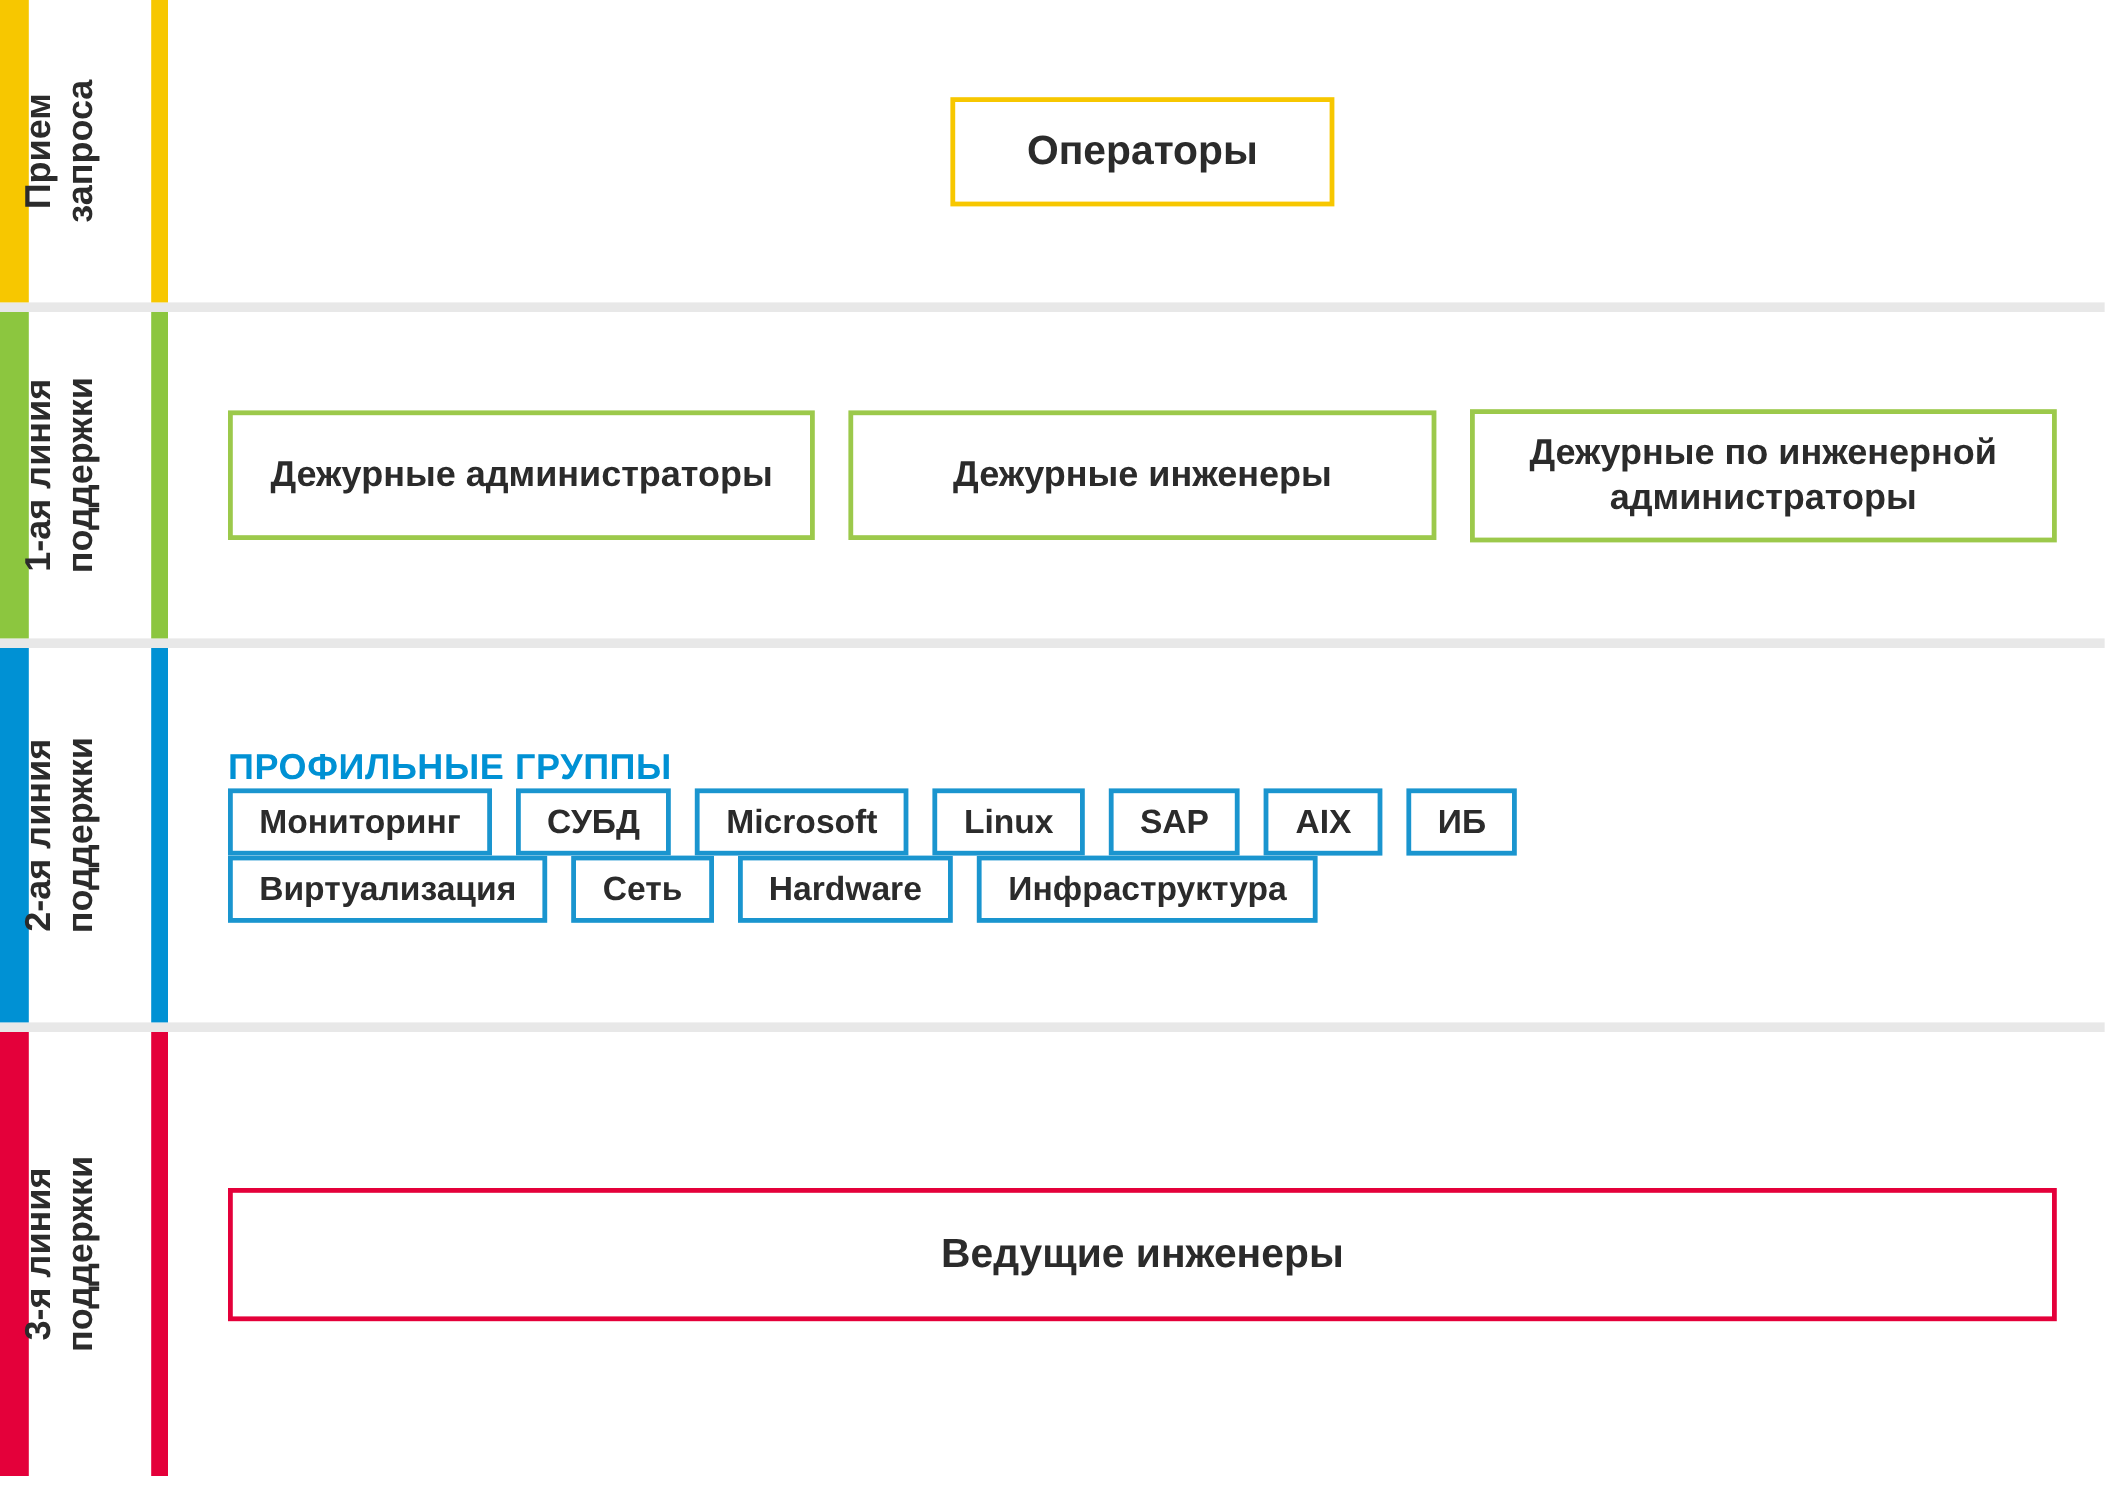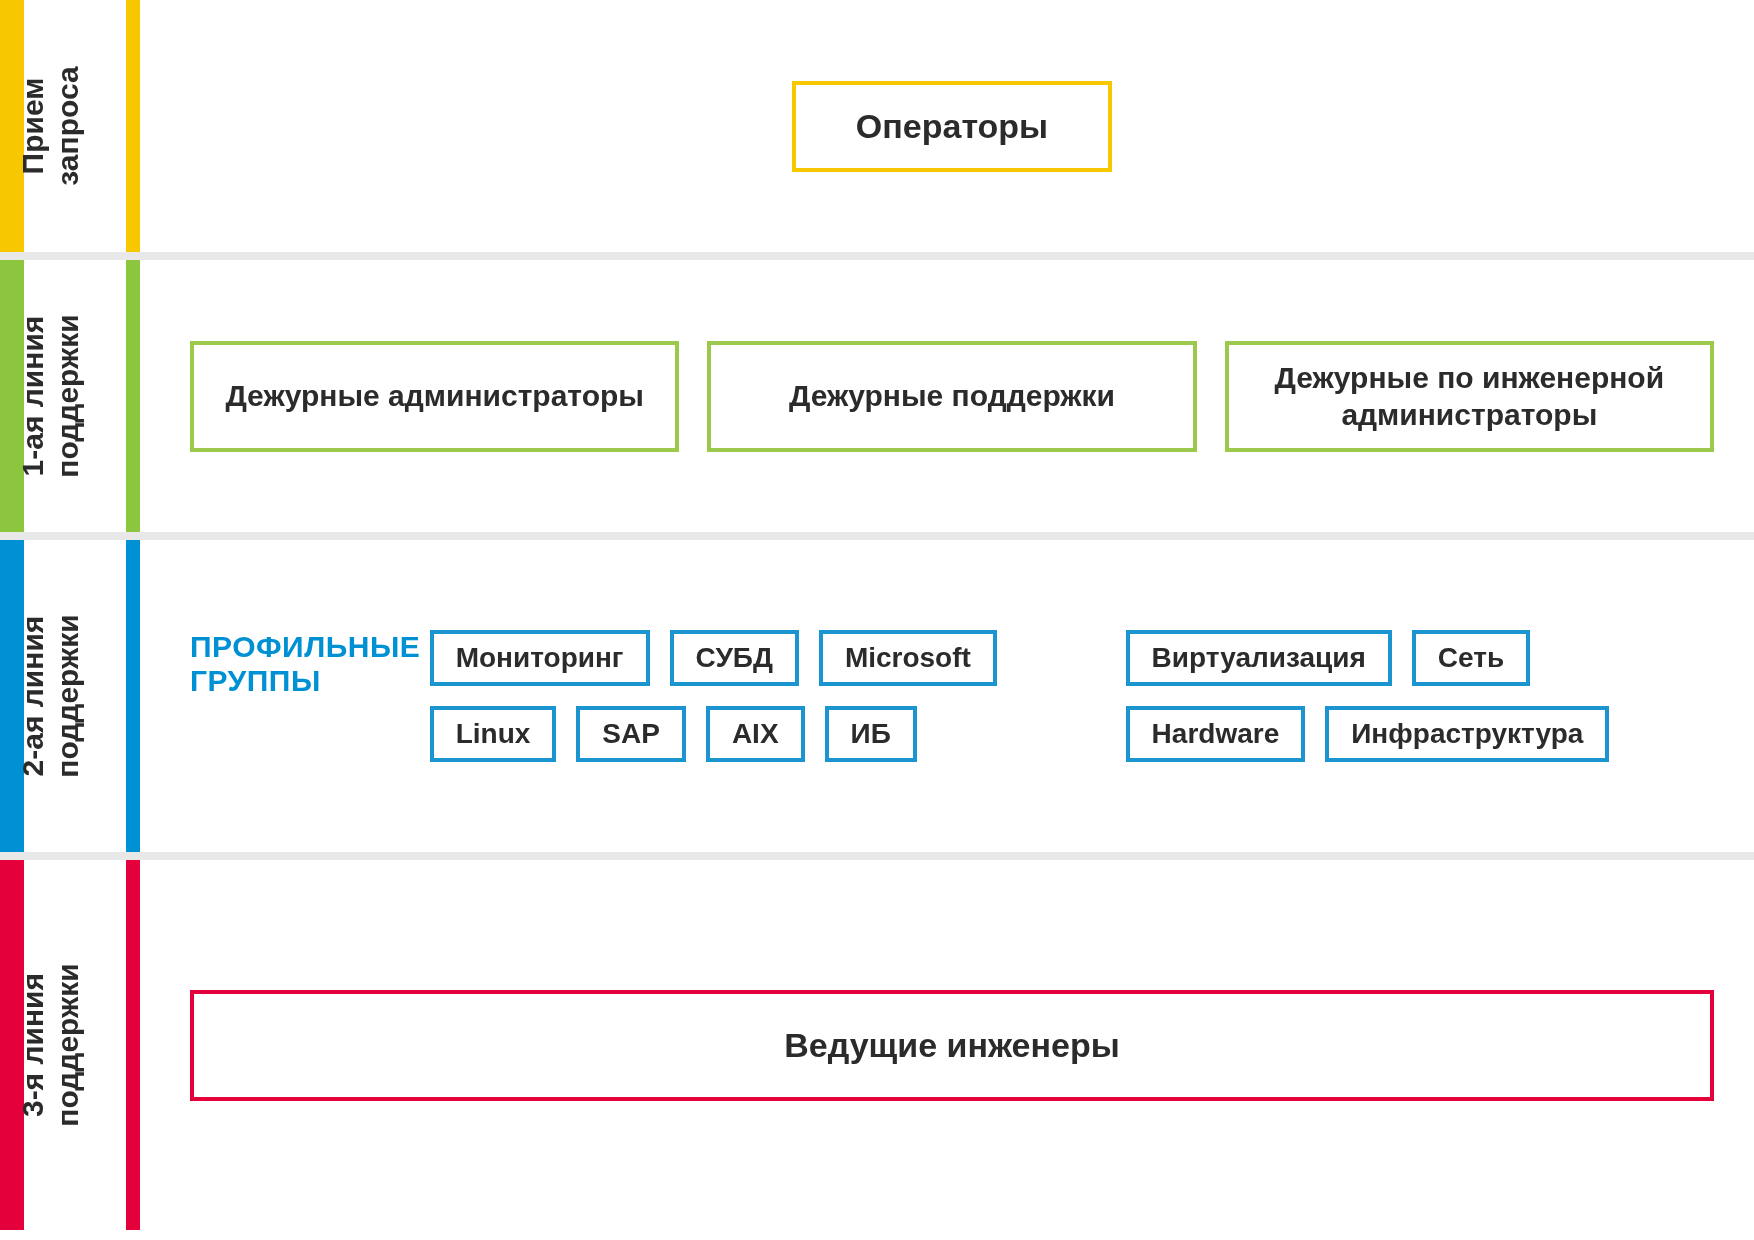--- a/index.html
+++ b/index.html
@@ -93,28 +93,29 @@
     flex: 1;
     display: flex;
     align-items: center;
     justify-content: center;
   }
   .row-green {
     display: flex;
     gap: 28px;
     width: 100%;
     justify-content: space-between;
+    align-items: center;
   }
   .row-green .box-green { min-height: 108px; }
 
   
   .bar-blue { background: #0091d4; }
   .tier2-inner {
     display: flex;
-    flex-direction: row;
+    flex-direction: column;
     width: 100%;
     gap: 0;
   }
   .tier2-heading {
     color: #0091d4;
     font-size: 30px;
     font-weight: bold;
     letter-spacing: 0.5px;
   }
   .row-blue {
@@ -178,21 +179,21 @@
         <span>поддержки</span>
       </div>
       <div class="color-bar-inner bar-green"></div>
     </div>
     <div class="content">
       <div class="row-green">
         <div class="box-green">
           <span>Дежурные администраторы</span>
         </div>
         <div class="box-green">
-          <span>Дежурные поддержки</span>
+          <span>Дежурные инженеры</span>
         </div>
         <div class="box-green">
           <span>Дежурные по инженерной администраторы</span>
         </div>
       </div>
     </div>
   </div>
 
   <div class="tier tier-2">
     <div class="sidebar">

